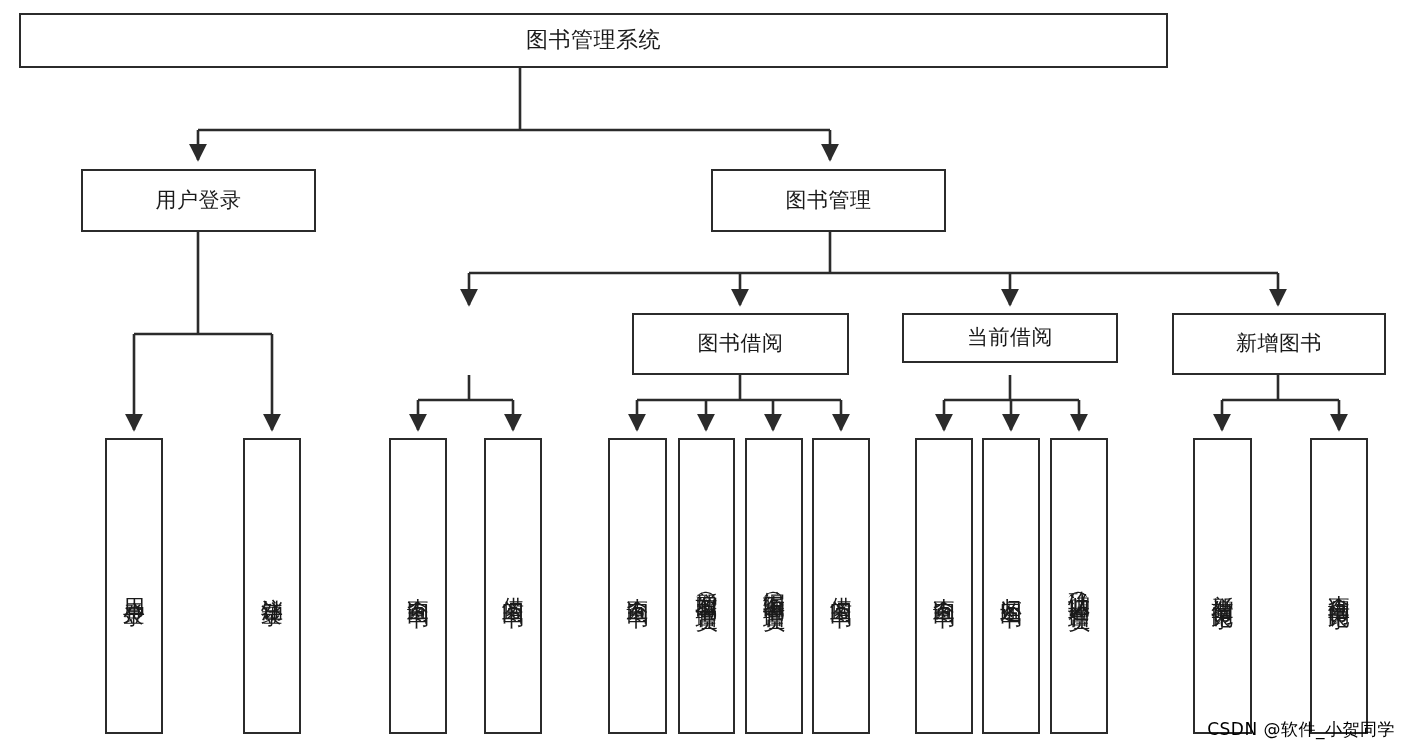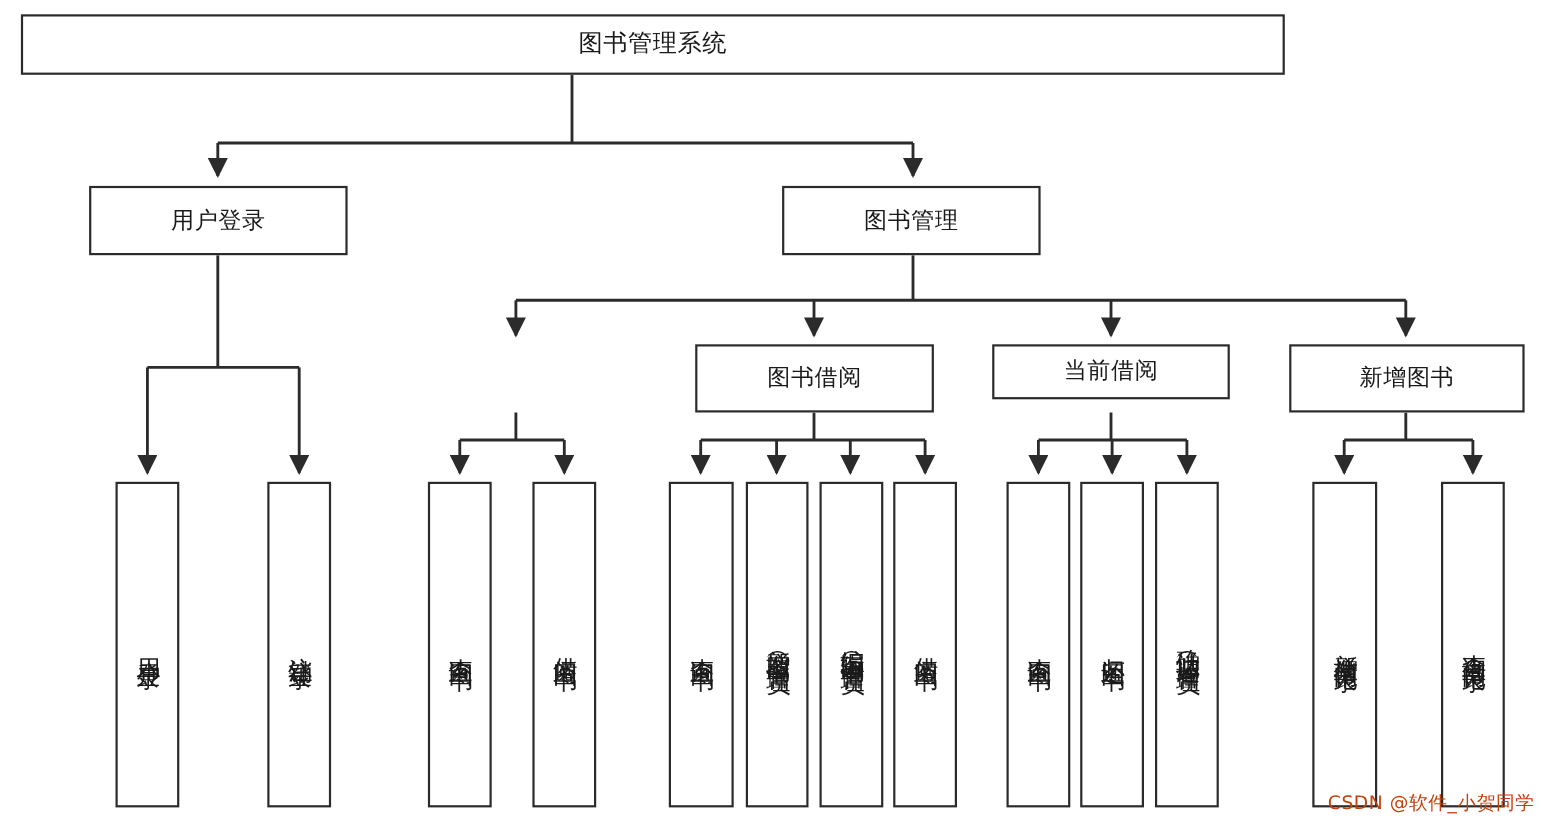--- a/index.html
+++ b/index.html
@@ -57,21 +57,21 @@
     max-height: 282px;
   }
   .node.root .node-label {
     font-size: 22px;
   }
   .watermark {
     position: absolute;
     right: 10px;
     bottom: 6px;
     font-size: 17px;
-    color: #c2410c;
+    color: #000000;
     letter-spacing: 0.5px;
     z-index: 5;
     white-space: nowrap;
   }
 </style>
 </head>
 <body>
 
 <div id="diagram-root">
 

